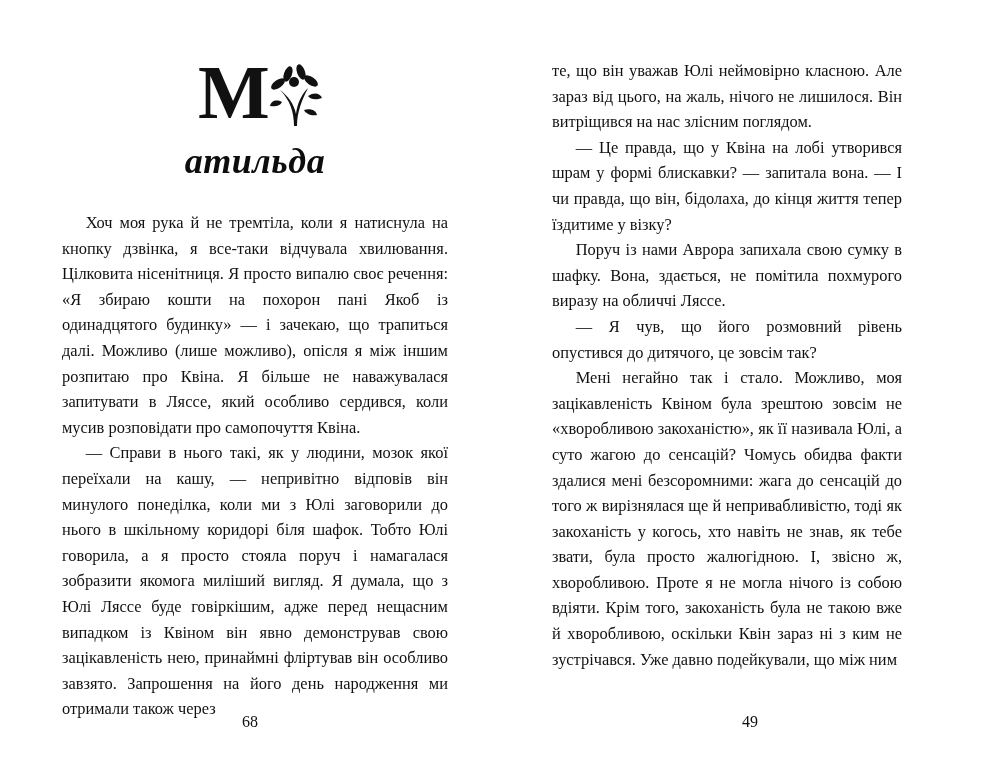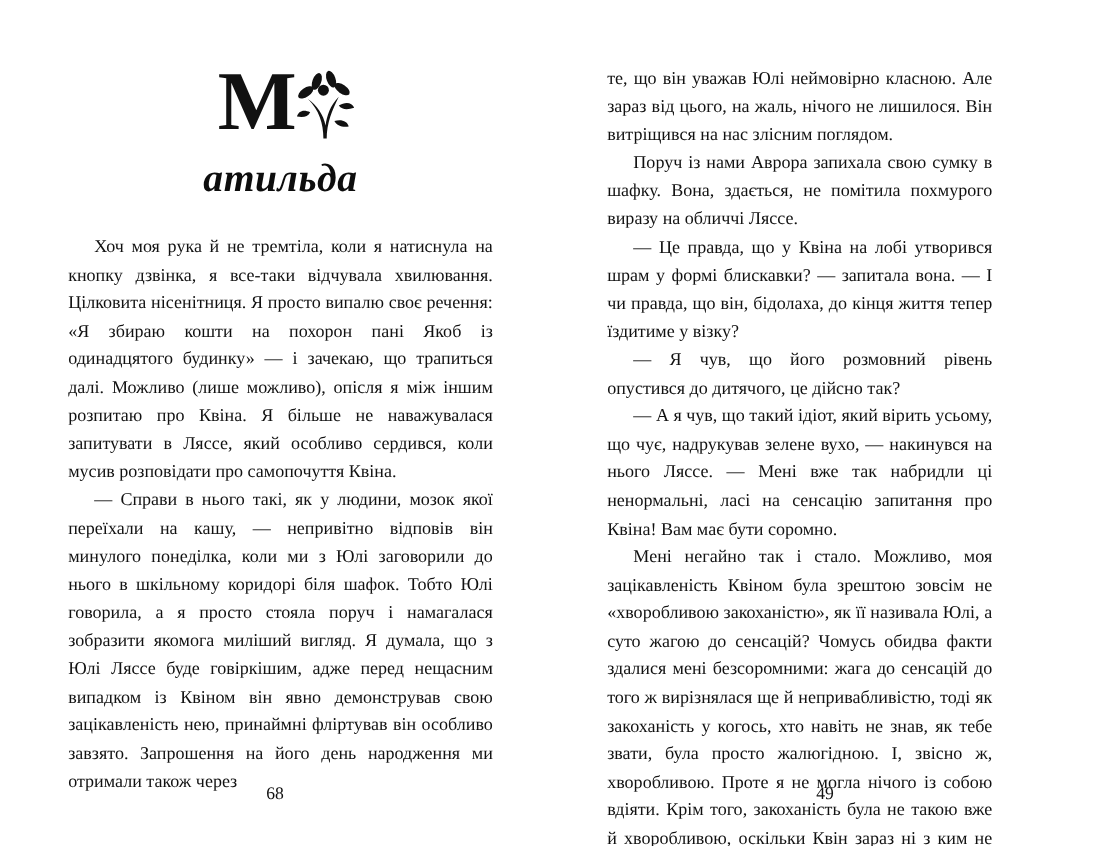--- a/index.html
+++ b/index.html
@@ -128,23 +128,22 @@
       <p>Хоч моя рука й не тремтіла, коли я натиснула на кнопку дзвінка, я все-таки відчувала хвилювання. Цілковита нісенітниця. Я просто випалю своє речення: «Я збираю кошти на похорон пані Якоб із одинадцятого будинку» — і зачекаю, що трапиться далі. Можливо (лише можливо), опісля я між іншим розпитаю про Квіна. Я більше не наважувалася запитувати в Ляссе, який особливо сердився, коли мусив розповідати про самопочуття Квіна.</p>
       <p>— Справи в нього такі, як у людини, мозок якої переїхали на кашу, — непривітно відповів він минулого понеділка, коли ми з Юлі заговорили до нього в шкільному коридорі біля шафок. Тобто Юлі говорила, а я просто стояла поруч і намагалася зобразити якомога миліший вигляд. Я думала, що з Юлі Ляссе буде говіркішим, адже перед нещасним випадком із Квіном він явно демонстрував свою зацікавленість нею, принаймні фліртував він особливо завзято. Запрошення на його день народження ми отримали також через</p>
     </div>
 
     <div class="folio">68</div>
   </div>
 
   <div class="page page-right">
     <div class="body-text">
       <p>те, що він уважав Юлі неймовірно класною. Але зараз від цього, на жаль, нічого не лишилося. Він витріщився на нас злісним поглядом.</p>
+      <p>— Це правда, що у Квіна на лобі утворився шрам у формі блискавки? — запитала вона. — І чи правда, що він, бідолаха, до кінця життя тепер їздитиме у візку?</p>
       <p>Поруч із нами Аврора запихала свою сумку в шафку. Вона, здається, не помітила похмурого виразу на обличчі Ляссе.</p>
-      <p>— Це правда, що у Квіна на лобі утворився шрам у формі блискавки? — запитала вона. — І чи правда, що він, бідолаха, до кінця життя тепер їздитиме у візку?</p>
-      <p>— Я чув, що його розмовний рівень опустився до дитячого, це дійсно так?</p>
-      <p>— А я чув, що такий ідіот, який вірить усьому, що чує, надрукував зелене вухо, — накинувся на нього Ляссе. — Мені вже так набридли ці ненормальні, ласі на сенсацію запитання про Квіна! Вам має бути соромно.</p>
+      <p>— Я чув, що його розмовний рівень опустився до дитячого, це зовсім так?</p>
       <p>Мені негайно так і стало. Можливо, моя зацікавленість Квіном була зрештою зовсім не «хворобливою закоханістю», як її називала Юлі, а суто жагою до сенсацій? Чомусь обидва факти здалися мені безсоромними: жага до сенсацій до того ж вирізнялася ще й непривабливістю, тоді як закоханість у когось, хто навіть не знав, як тебе звати, була просто жалюгідною. І, звісно ж, хворобливою. Проте я не могла нічого із собою вдіяти. Крім того, закоханість була не такою вже й хворобливою, оскільки Квін зараз ні з ким не зустрічався. Уже давно подейкували, що між ним</p>
     </div>
 
     <div class="folio">49</div>
   </div>
 
 </div>
 
 </body></html>

